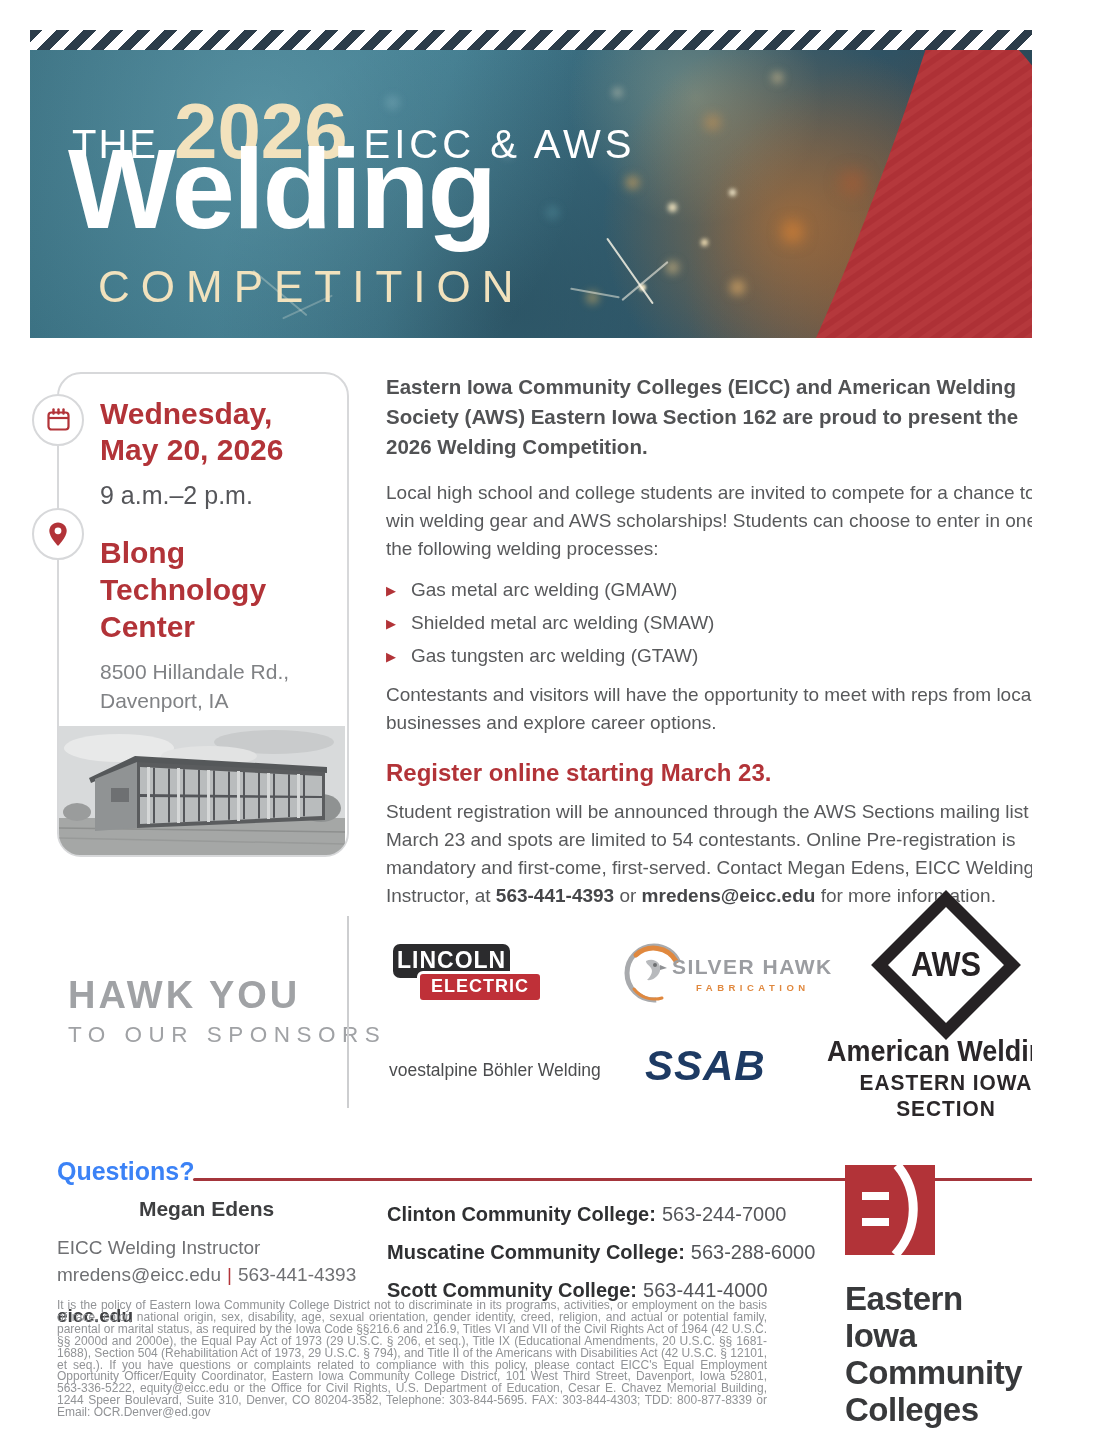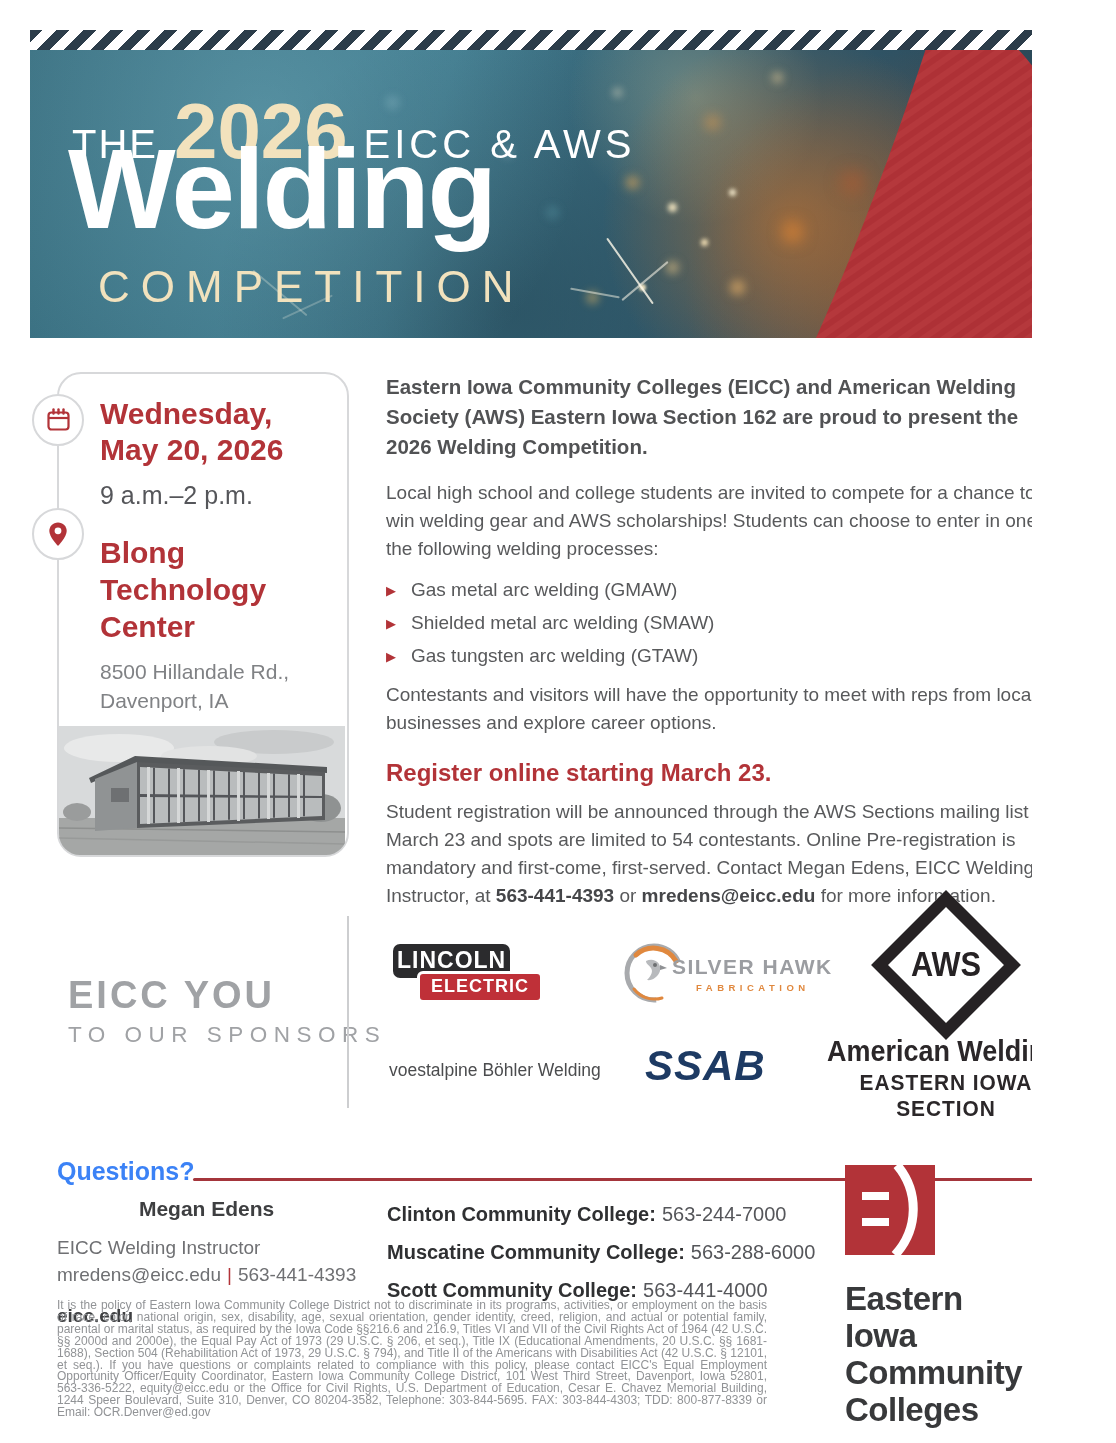--- a/index.html
+++ b/index.html
@@ -239,21 +239,21 @@
         <span class="bullet-marker">▶</span>
         <span class="bullet-text">Gas tungsten arc welding (GTAW)</span>
       </div>
     </div>
     <p class="body-p" style="margin-top:14px;margin-bottom:0">Contestants and visitors will have the opportunity to meet with reps from local businesses and explore career options.</p>
     <div class="register-h">Register online starting March 23.</div>
     <p class="register-p" style="margin-bottom:0"><span>Student registration will be announced through the AWS Sections mailing list March 23 and spots are limited to 54 contestants. Online Pre-registration is mandatory and first-come, first-served. Contact Megan Edens, EICC Welding Instructor, at </span><b>563-441-4393</b><span> or </span><b>mredens@eicc.edu</b><span> for more information.</span></p>
   </div>
 
   <div class="thankyou">
-    <div class="ty1">EICC YOU</div>
+    <div class="ty1">HAWK YOU</div>
     <div class="ty2">TO OUR SPONSORS</div>
   </div>
   <div class="sp-divider"></div>
 
   <div class="lincoln">
     <span class="le-top">LINCOLN</span>
     <span class="le-bottom">ELECTRIC</span>
   </div>
 
   <div class="voest">voestalpine Böhler Welding</div>

